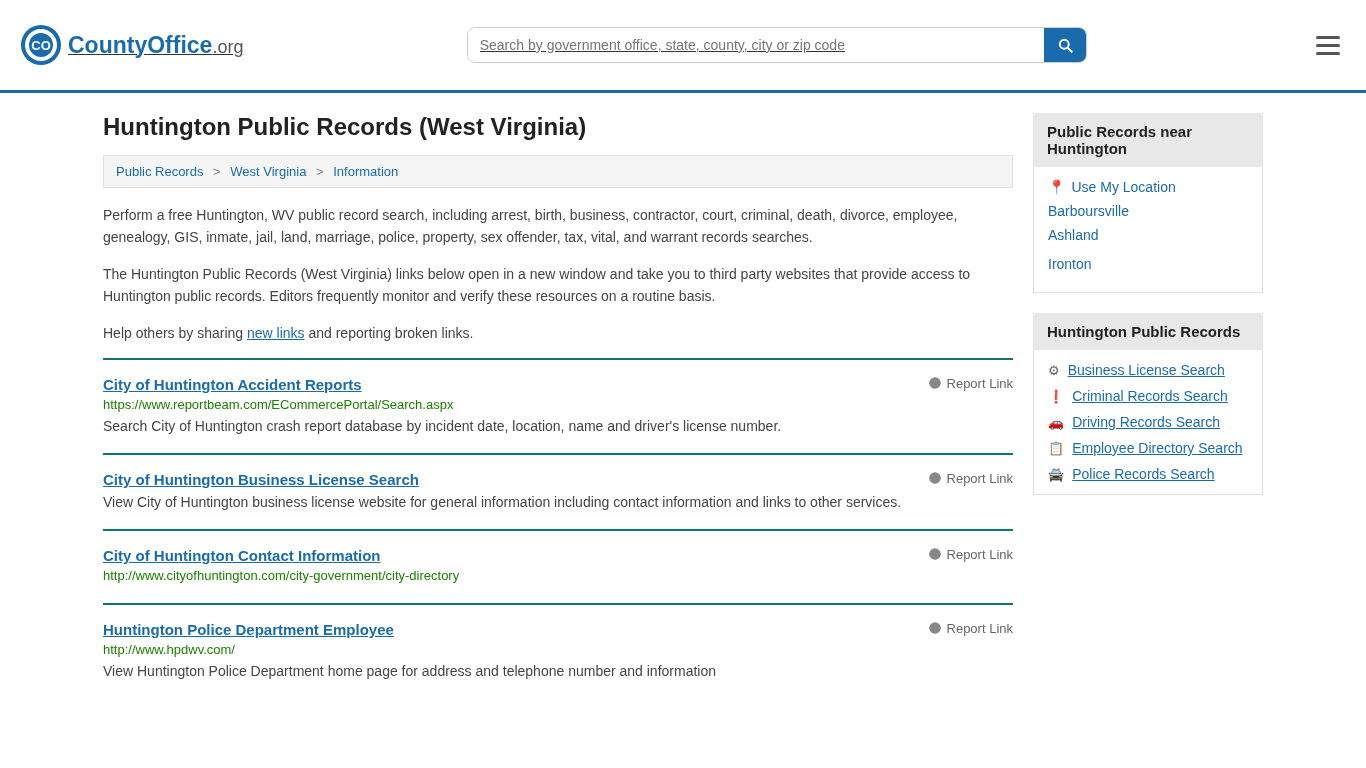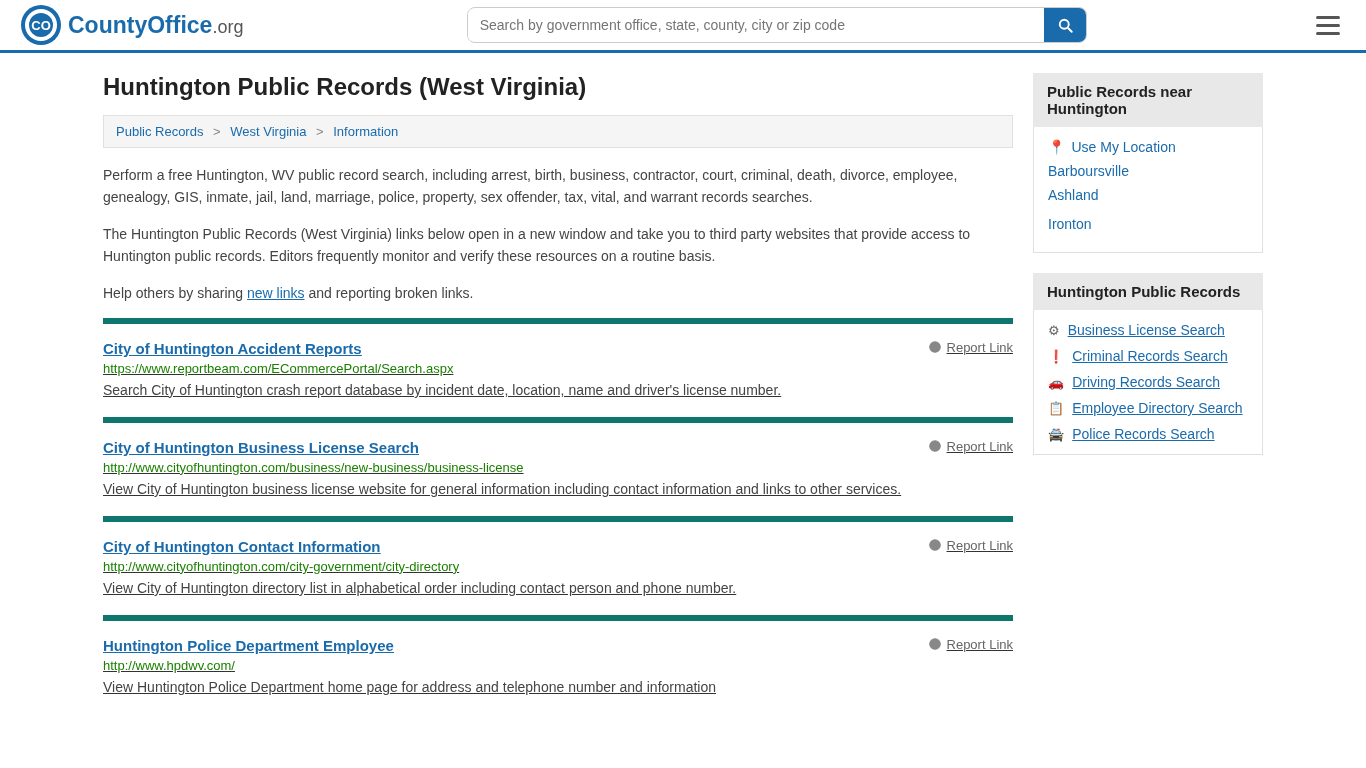--- a/index.html
+++ b/index.html
@@ -2,24 +2,25 @@
 <html><head>
   <meta charset="utf-8">
   <style>
     * { box-sizing: border-box; margin: 0; padding: 0; }
     body { font-family: Arial, sans-serif; font-size: 14px; color: #333; background: #fff; }
 
     
     #header {
       background: #fff;
       border-bottom: 3px solid #1a6bac;
-      padding: 4px 20px;
+      padding: 24px 20px;
       display: flex;
       align-items: center;
       justify-content: space-between;
+      text-decoration: underline;
     }
     #logo-area {
       display: flex;
       align-items: center;
       gap: 6px;
     }
     #logo-icon {
       width: 42px;
       height: 42px;
     }
@@ -110,23 +111,22 @@
       color: #444;
       margin-bottom: 14px;
     }
     .description a {
       color: #1a6bac;
       text-decoration: underline;
     }
 
     
     .result-item {
-      border-top: 6px solid #0f766e;
+      border-top: 2px solid #0f766e;
       padding: 16px 0;
-      text-decoration: underline;
     }
     .result-header {
       display: flex;
       justify-content: space-between;
       align-items: flex-start;
       margin-bottom: 4px;
     }
     .result-title {
       font-size: 15px;
       font-weight: bold;
@@ -280,37 +280,35 @@
         <span class="result-title">City of Huntington Business License Search</span>
         <span class="report-link">
           <svg width="14" height="14" viewBox="0 0 24 24" fill="none" stroke="#888" stroke-width="2">
             <circle cx="12" cy="12" r="9"></circle>
             <line x1="9" y1="9" x2="15" y2="15"></line>
             <line x1="15" y1="9" x2="9" y2="15"></line>
           </svg>
           Report Link
         </span>
       </div>
-      <div class="result-url">http://www.cityofhuntington.com/business/new-business/business-license</div>
       <div class="result-desc">View City of Huntington business license website for general information including contact information and links to other services.</div>
     </div>
         <div class="result-item">
       <div class="result-header">
         <span class="result-title">City of Huntington Contact Information</span>
         <span class="report-link">
           <svg width="14" height="14" viewBox="0 0 24 24" fill="none" stroke="#888" stroke-width="2">
             <circle cx="12" cy="12" r="9"></circle>
             <line x1="9" y1="9" x2="15" y2="15"></line>
             <line x1="15" y1="9" x2="9" y2="15"></line>
           </svg>
           Report Link
         </span>
       </div>
       <div class="result-url">http://www.cityofhuntington.com/city-government/city-directory</div>
-      <div class="result-desc">View City of Huntington directory list in alphabetical order including contact person and phone number.</div>
     </div>
         <div class="result-item">
       <div class="result-header">
         <span class="result-title">Huntington Police Department Employee</span>
         <span class="report-link">
           <svg width="14" height="14" viewBox="0 0 24 24" fill="none" stroke="#888" stroke-width="2">
             <circle cx="12" cy="12" r="9"></circle>
             <line x1="9" y1="9" x2="15" y2="15"></line>
             <line x1="15" y1="9" x2="9" y2="15"></line>
           </svg>

